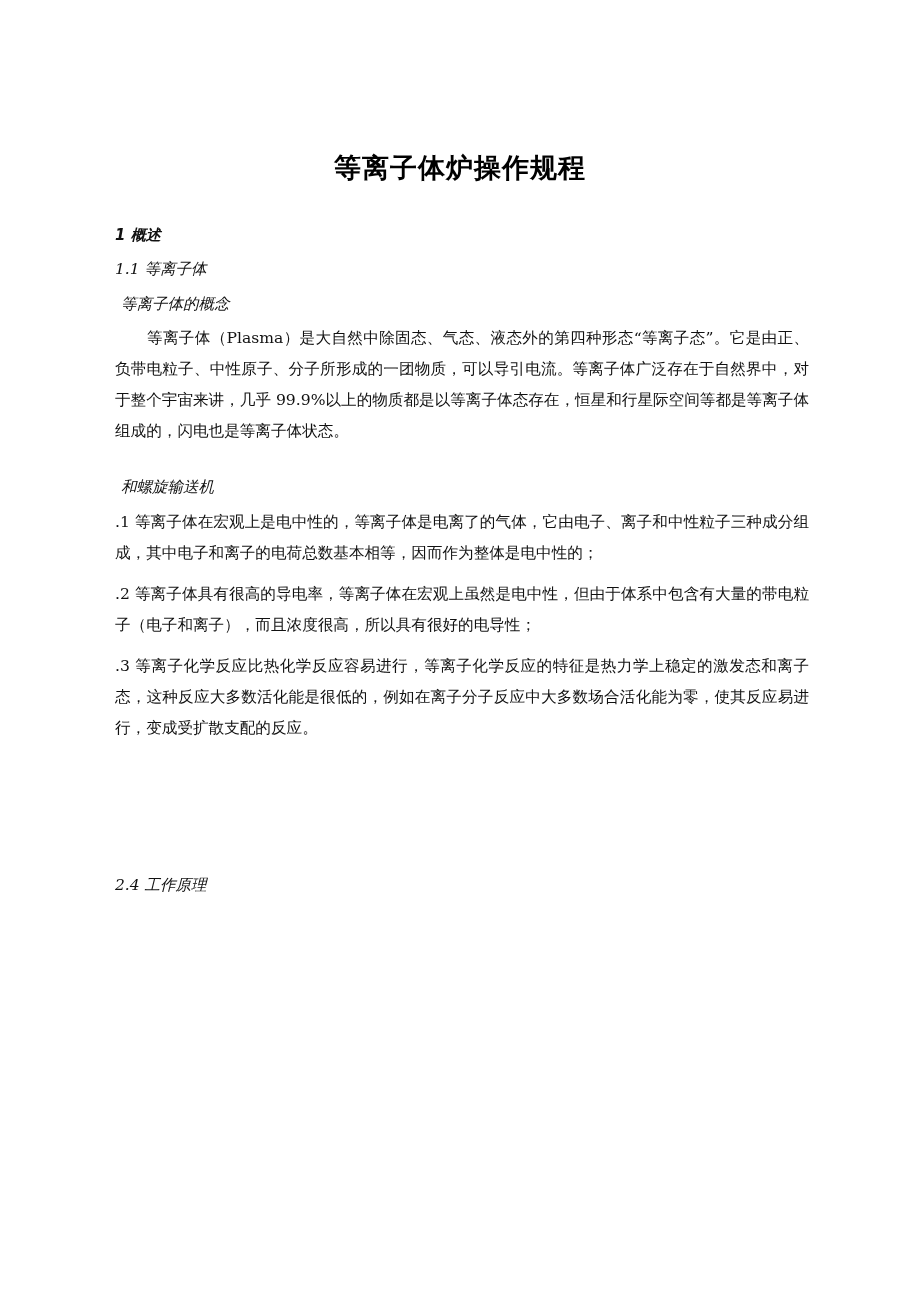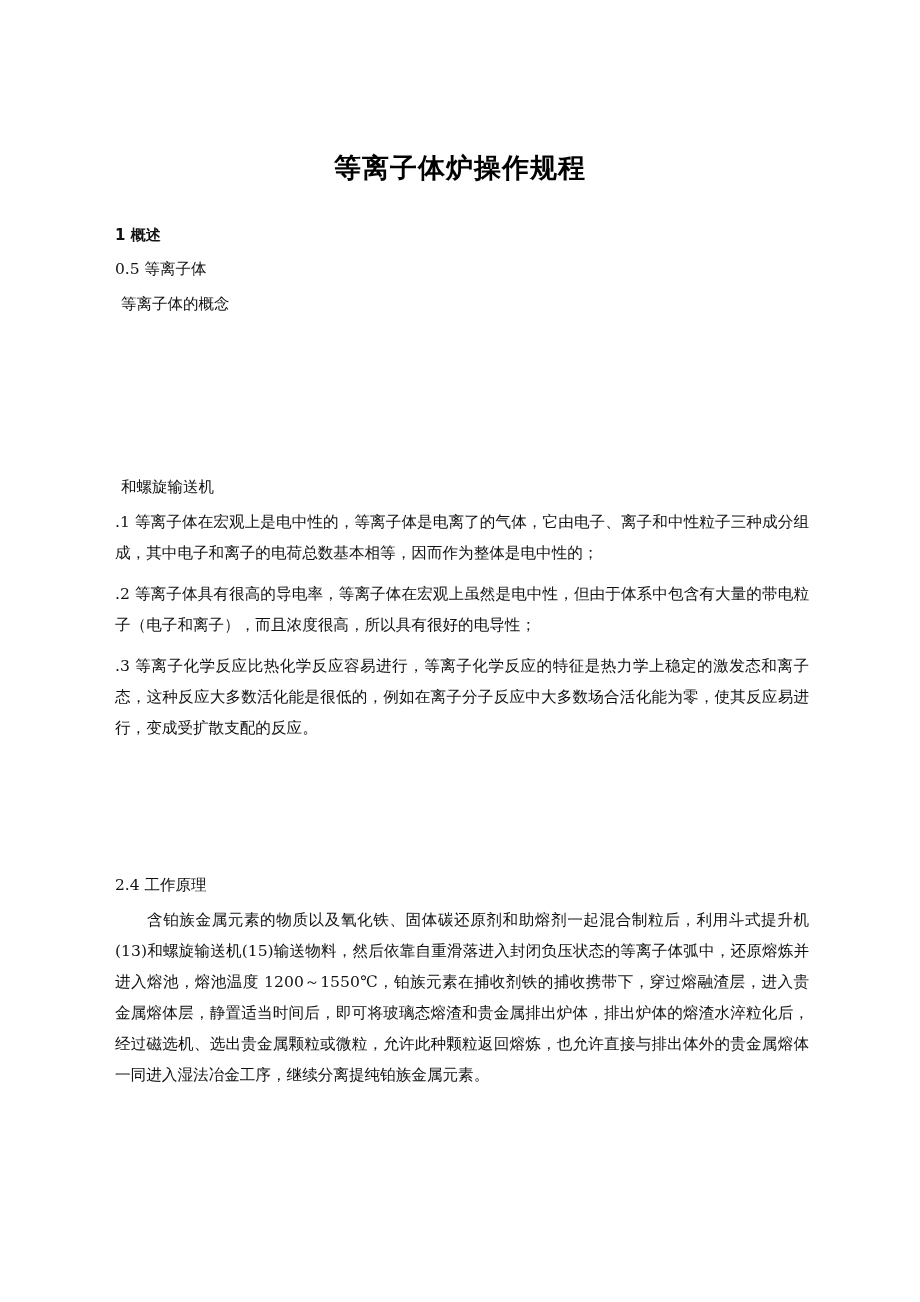--- a/index.html
+++ b/index.html
@@ -2,40 +2,40 @@
 <html><head>
   <meta charset="utf-8">
   <style>
     html, body { margin: 0; padding: 0; background: #ffffff; }
     body { width: 920px; height: 1302px; position: relative; overflow: hidden;
            font-family: "DejaVu Serif", "Liberation Serif", serif; color: #111; }
     .page { position: absolute; left: 0; top: 0; width: 784px; height: 1302px; margin-top: 7px; }
     .title { position: absolute; top: 143px; left: 0; width: 920px; text-align: center;
              font-family: "DejaVu Sans", "Liberation Sans", sans-serif; font-weight: bold;
              font-size: 27px; letter-spacing: 1px; color: #000; }
-    .line { position: absolute; left: 115px; font-size: 15.5px; white-space: nowrap; line-height: 20px; }
+    .line { position: absolute; left: 115px; font-size: 15.5px; white-space: nowrap; line-height: 20px; font-style: italic; }
     .h1 { font-weight: bold; font-family: "DejaVu Sans", "Liberation Sans", sans-serif; font-size: 15px; }
     .para { position: absolute; left: 115px; width: 694px; font-size: 15.6px; line-height: 31px;
             text-align: justify; text-align-last: left; }
     .indent { text-indent: 32px; }
     .sub { left: 121px; }
   </style>
 </head>
 <body>
 
 <div class="page">
   <div class="title">等离子体炉操作规程</div>
 
   <div class="line h1" style="top:218px;">1  概述</div>
-  <div class="line" style="top:252px;">0.5  等离子体</div>
+  <div class="line" style="top:252px;">1.1  等离子体</div>
   <div class="line sub" style="top:287px;">等离子体的概念</div>
 
+  <div class="para indent" style="top:316px;">等离子体（Plasma）是大自然中除固态、气态、液态外的第四种形态“等离子态”。它是由正、负带电粒子、中性原子、分子所形成的一团物质，可以导引电流。等离子体广泛存在于自然界中，对于整个宇宙来讲，几乎 99.9%以上的物质都是以等离子体态存在，恒星和行星际空间等都是等离子体组成的，闪电也是等离子体状态。</div>
 
   <div class="line sub" style="top:470px;">和螺旋输送机</div>
 
   <div class="para" style="top:500px;">.1  等离子体在宏观上是电中性的，等离子体是电离了的气体，它由电子、离子和中性粒子三种成分组成，其中电子和离子的电荷总数基本相等，因而作为整体是电中性的；</div>
   <div class="para" style="top:572px;">.2  等离子体具有很高的导电率，等离子体在宏观上虽然是电中性，但由于体系中包含有大量的带电粒子（电子和离子），而且浓度很高，所以具有很好的电导性；</div>
   <div class="para" style="top:644px;">.3  等离子化学反应比热化学反应容易进行，等离子化学反应的特征是热力学上稳定的激发态和离子态，这种反应大多数活化能是很低的，例如在离子分子反应中大多数场合活化能为零，使其反应易进行，变成受扩散支配的反应。</div>
 
 
   <div class="line" style="top:868px;">2.4  工作原理</div>
-  <div class="para indent" style="top:898px;">含铂族金属元素的物质以及氧化铁、固体碳还原剂和助熔剂一起混合制粒后，利用斗式提升机(13)和螺旋输送机(15)输送物料，然后依靠自重滑落进入封闭负压状态的等离子体弧中，还原熔炼并进入熔池，熔池温度 1200～1550℃，铂族元素在捕收剂铁的捕收携带下，穿过熔融渣层，进入贵金属熔体层，静置适当时间后，即可将玻璃态熔渣和贵金属排出炉体，排出炉体的熔渣水淬粒化后，经过磁选机、选出贵金属颗粒或微粒，允许此种颗粒返回熔炼，也允许直接与排出体外的贵金属熔体一同进入湿法冶金工序，继续分离提纯铂族金属元素。</div>
 </div>
 
 </body></html>

